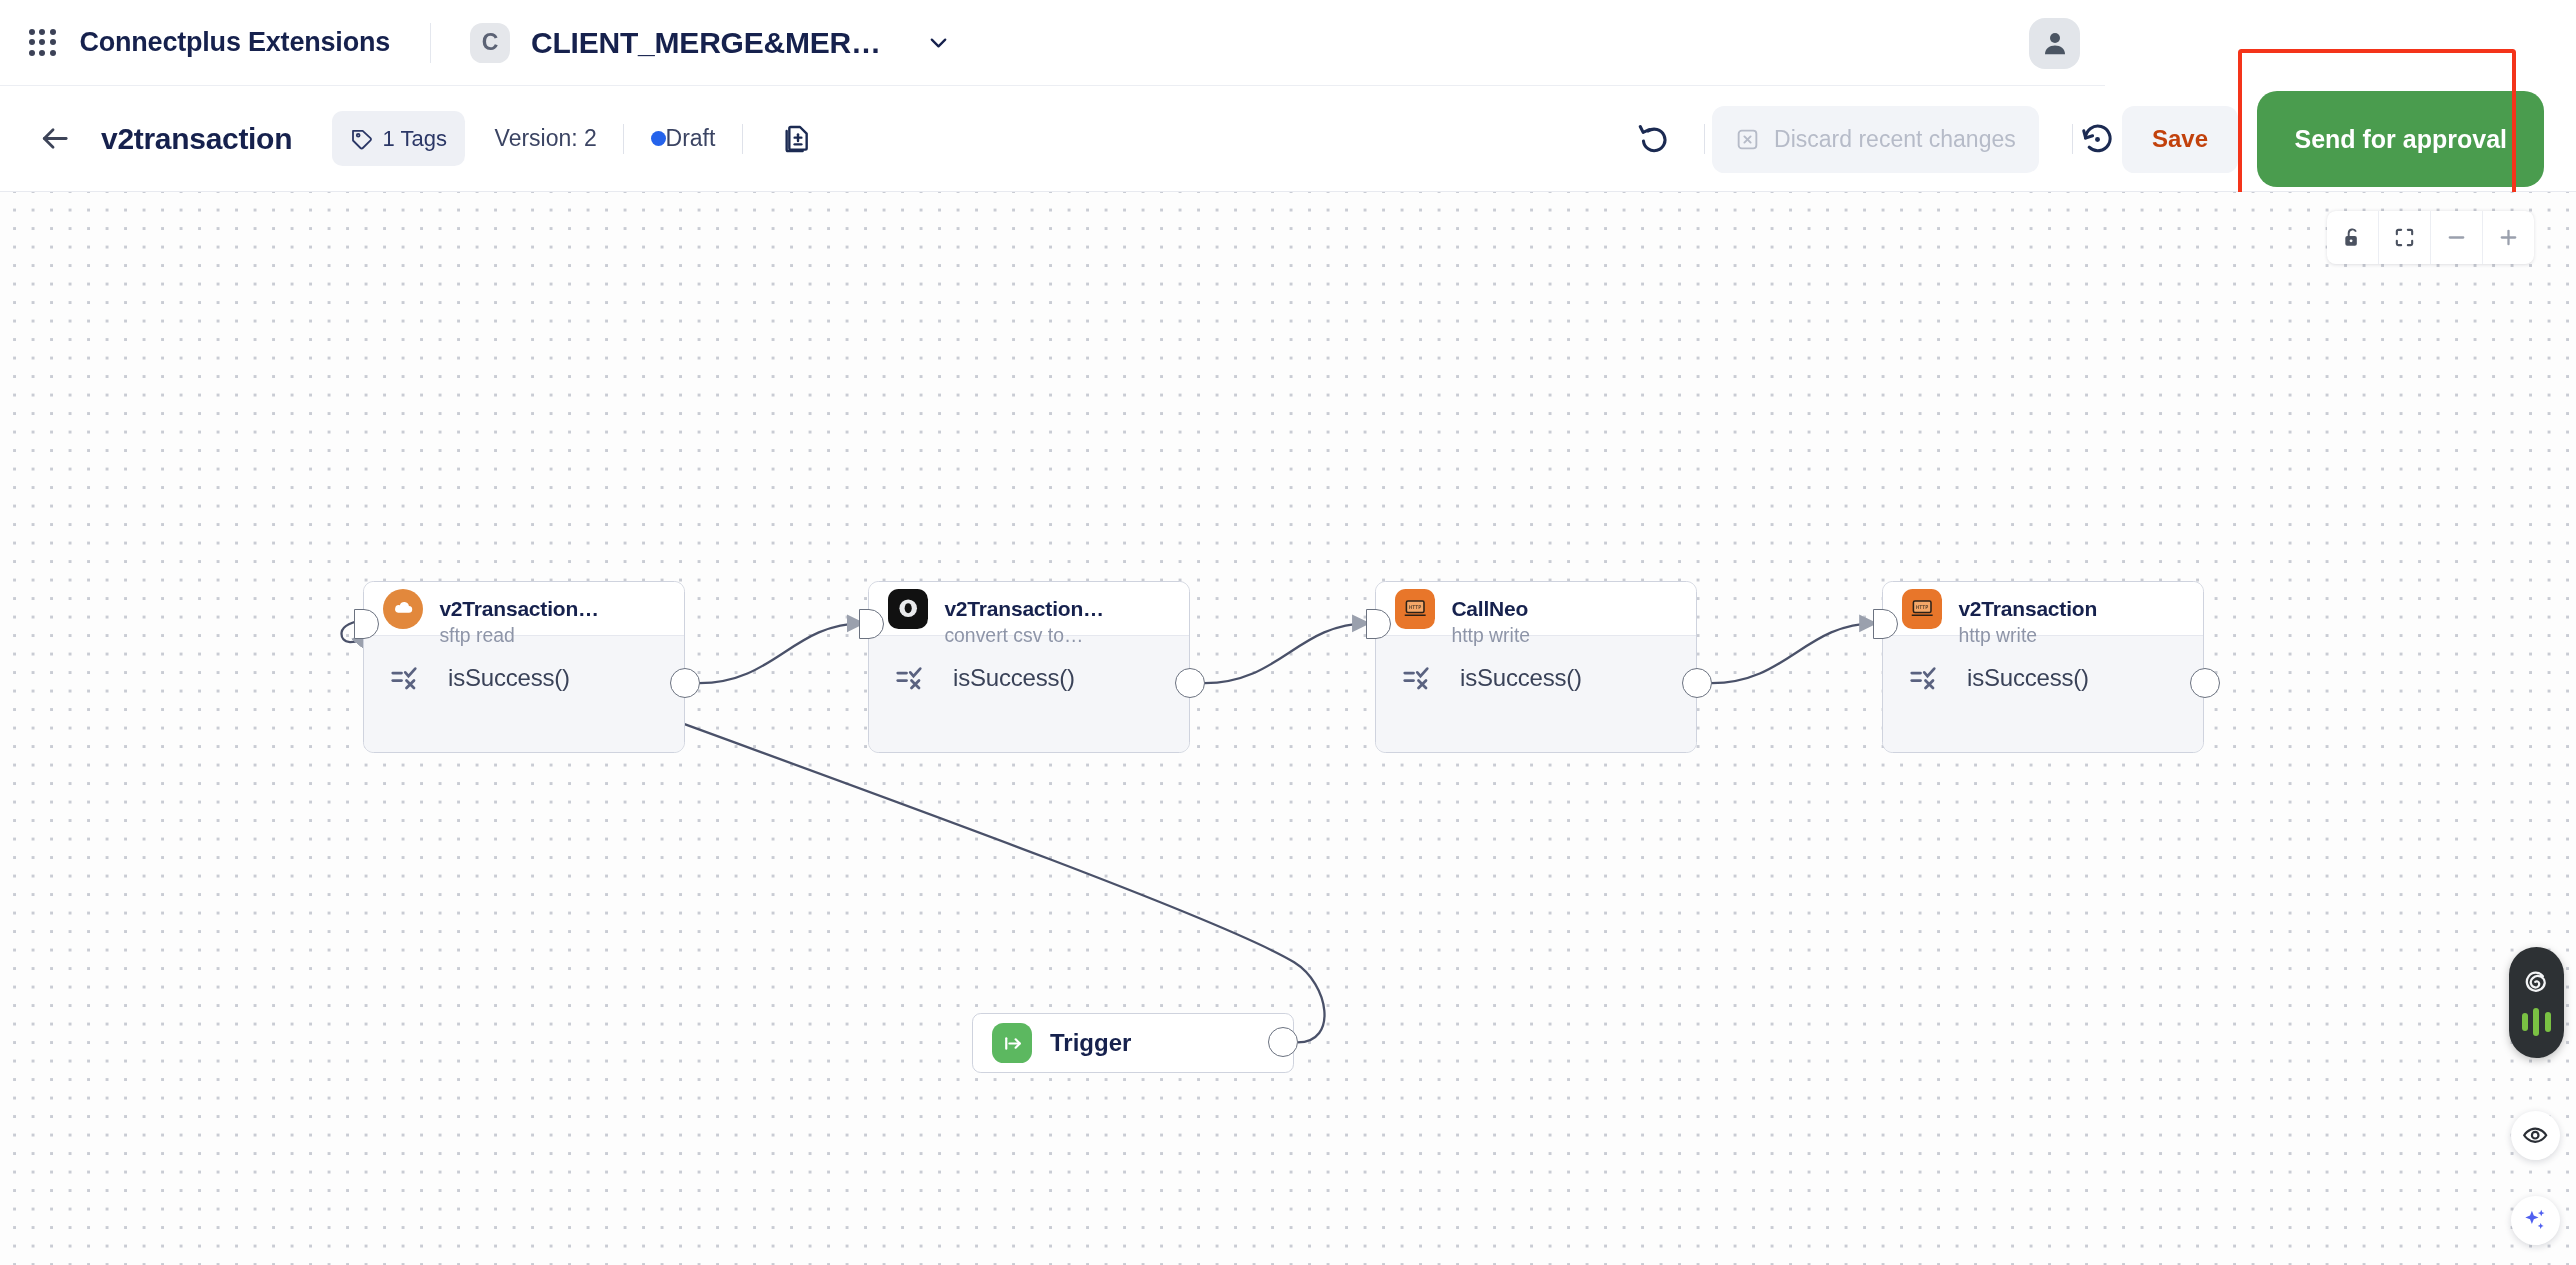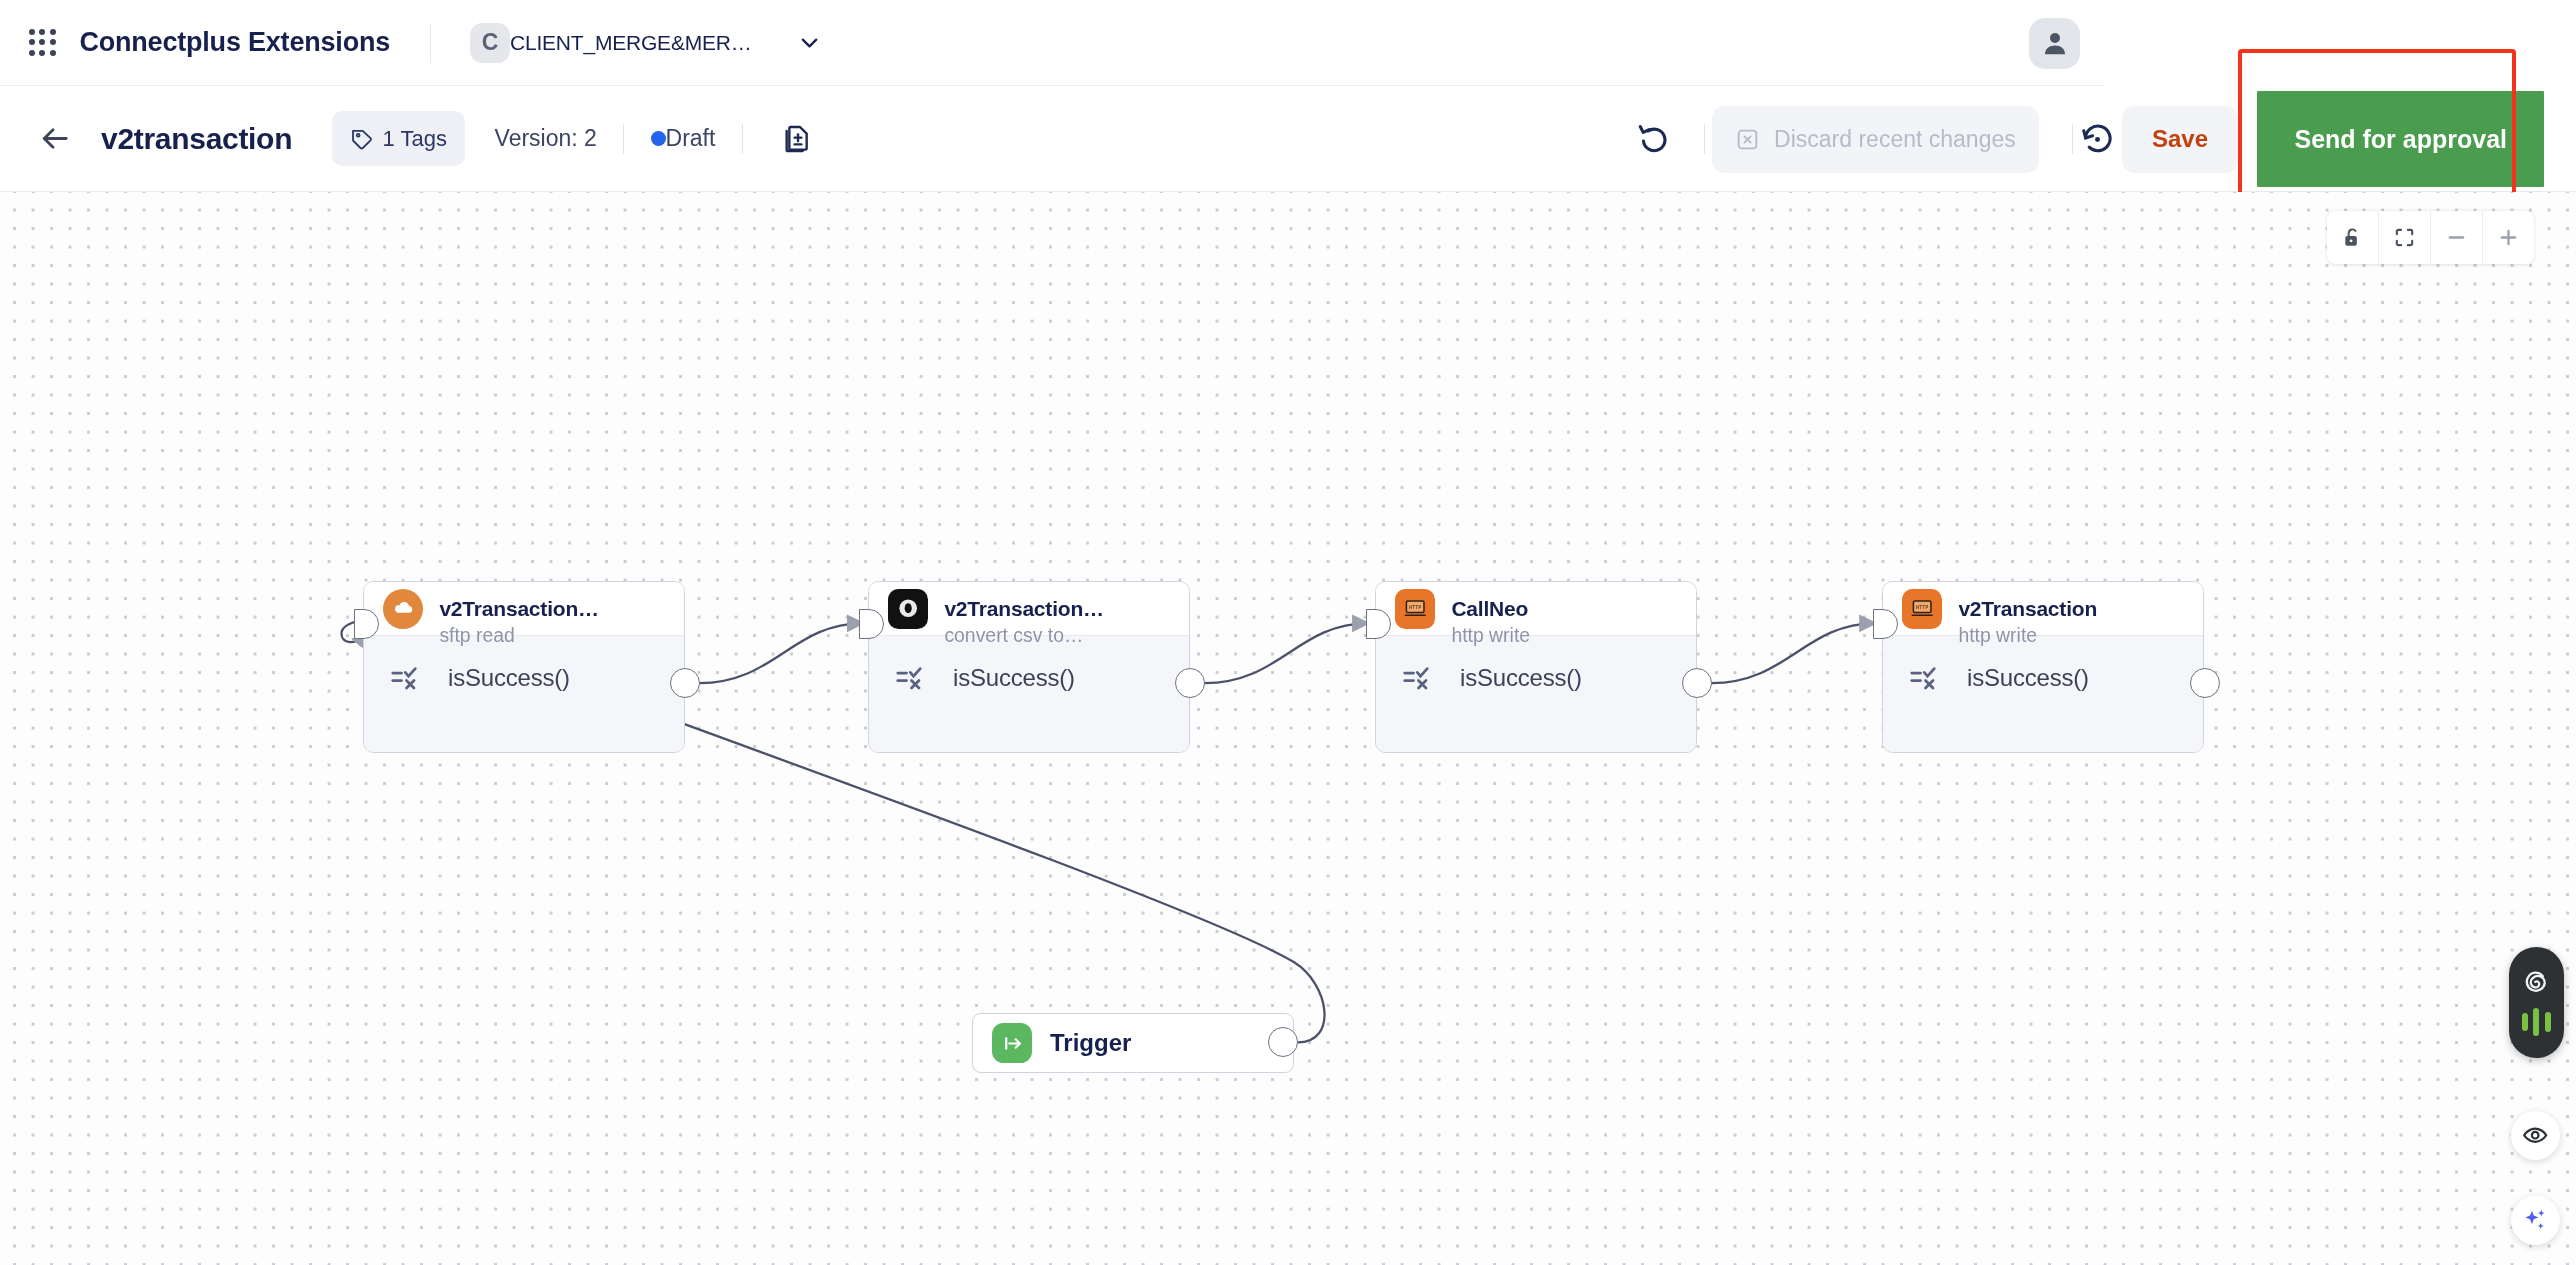--- a/index.html
+++ b/index.html
@@ -19,21 +19,21 @@
   }
   .grid-icon{margin-left:25px;width:35px;height:35px;display:grid;
     grid-template-columns:repeat(3,1fr);grid-template-rows:repeat(3,1fr);
     gap:4.4px;align-content:center;justify-content:center;padding:3.5px;box-sizing:border-box;}
   .grid-icon i{display:block;width:6.2px;height:6.2px;border-radius:50%;background:#3c4257;}
   .brand{margin-left:19.4px;font-size:27px;font-weight:700;color:#16214d;letter-spacing:-0.2px;}
   .tb-sep{width:0.9px;height:40px;background:#e4e7ee;margin-left:40px;}
   .client{display:flex;align-items:center;margin-left:39px;cursor:pointer;}
   .client-avatar{width:40px;height:40px;border-radius:12.3px;background:#e5e7eb;color:#5b6274;
     display:flex;align-items:center;justify-content:center;font-size:23px;font-weight:600;}
-  .client-name{font-size:21px;font-weight:400;color:#16214d;letter-spacing:-0.2px;}
+  .client-name{margin-left:21px;font-size:30px;font-weight:700;color:#16214d;letter-spacing:-0.2px;}
   .chev{margin-left:46px;width:23px;height:23px;}
   .user-avatar{position:absolute;right:25px;top:17.6px;width:51px;height:51px;border-radius:16px;
     background:#e2e5ea;display:flex;align-items:center;justify-content:center;cursor:pointer;}
 
   
   .subbar{
     position:absolute;left:0;top:86px;width:2576px;height:106px;background:#fff;
     display:flex;align-items:center;box-sizing:border-box;
     border-bottom:0.9px solid #e8eaf0;
   }
@@ -48,21 +48,21 @@
   .draft .dot{width:15px;height:15px;border-radius:50%;background:#2563eb;display:block;}
   .copy-btn{margin-left:32px;width:42px;height:42px;display:flex;align-items:center;justify-content:center;cursor:pointer;}
 
   .subbar-right{position:absolute;right:0;top:0;height:106px;display:flex;align-items:center;}
   .icon-btn{width:49px;height:49px;display:flex;align-items:center;justify-content:center;cursor:pointer;}
   .discard{height:67px;display:flex;align-items:center;gap:14px;padding:0 23px;border-radius:12.3px;
     background:#f2f4f8;color:#b6bbc8;font-size:23px;font-weight:500;margin:0 7px;cursor:default;}
   .save-btn{height:67px;display:flex;align-items:center;padding:0 30px;border-radius:12.3px;background:#f2f4f8;
     color:#c2410c;font-size:24px;font-weight:700;cursor:pointer;}
   .approve-wrap{position:relative;margin-left:19.4px;margin-right:32px;}
-  .approve-btn{height:64px;display:flex;align-items:center;padding:16px 37px;border-radius:1px;
+  .approve-btn{height:64px;display:flex;align-items:center;padding:16px 37px;border-radius:20px;
     background:#4a9c4e;color:#fff;font-size:25px;font-weight:700;cursor:pointer;white-space:nowrap;}
   .highlight-box{position:absolute;left:-19.4px;top:-42px;width:278px;height:151px;
     border:4.4px solid #f4341a;border-radius:3.5px;pointer-events:none;box-sizing:border-box;}
 
   
   .canvas{
     position:absolute;left:0;top:192px;width:2576px;height:1074px;
     background-color:#fdfdfd;
     background-image:radial-gradient(#c9ccd4 1.4px, transparent 1.4px);
     background-size:18.5px 18.5px;background-position:5.3px 8.8px;overflow:hidden;

